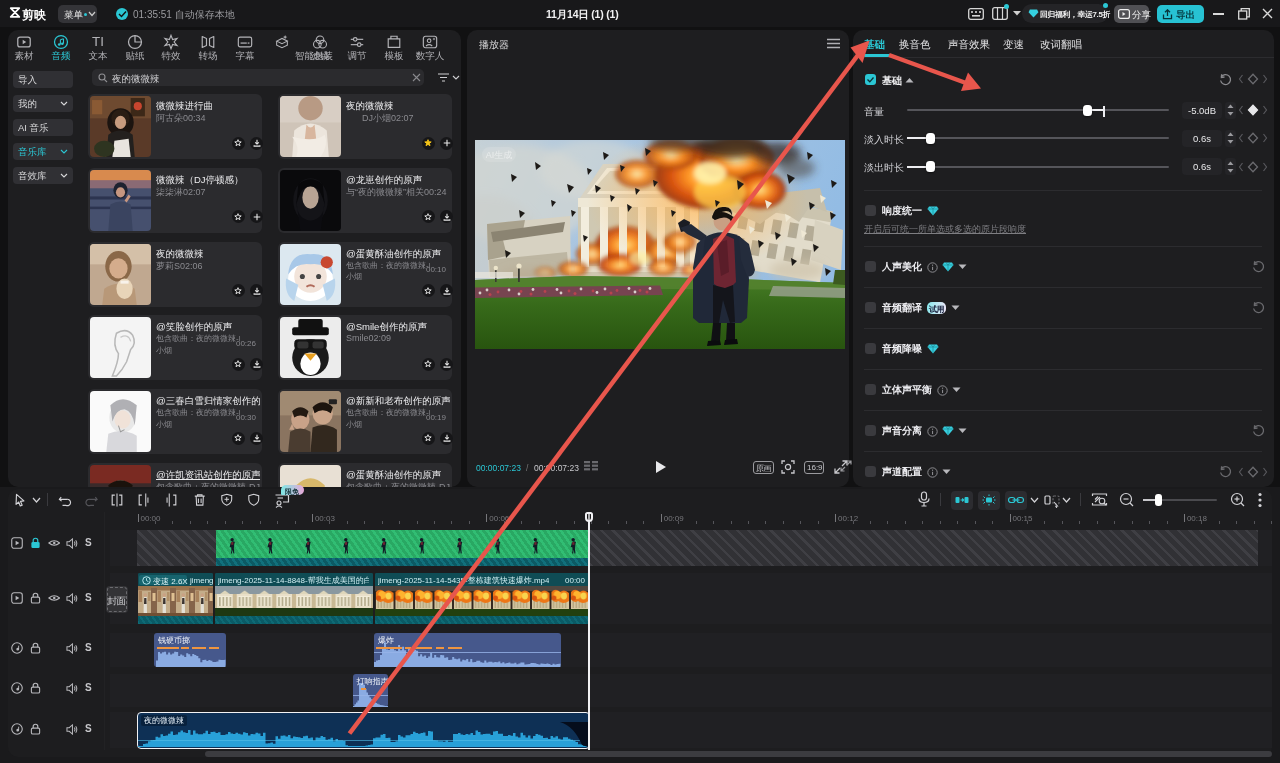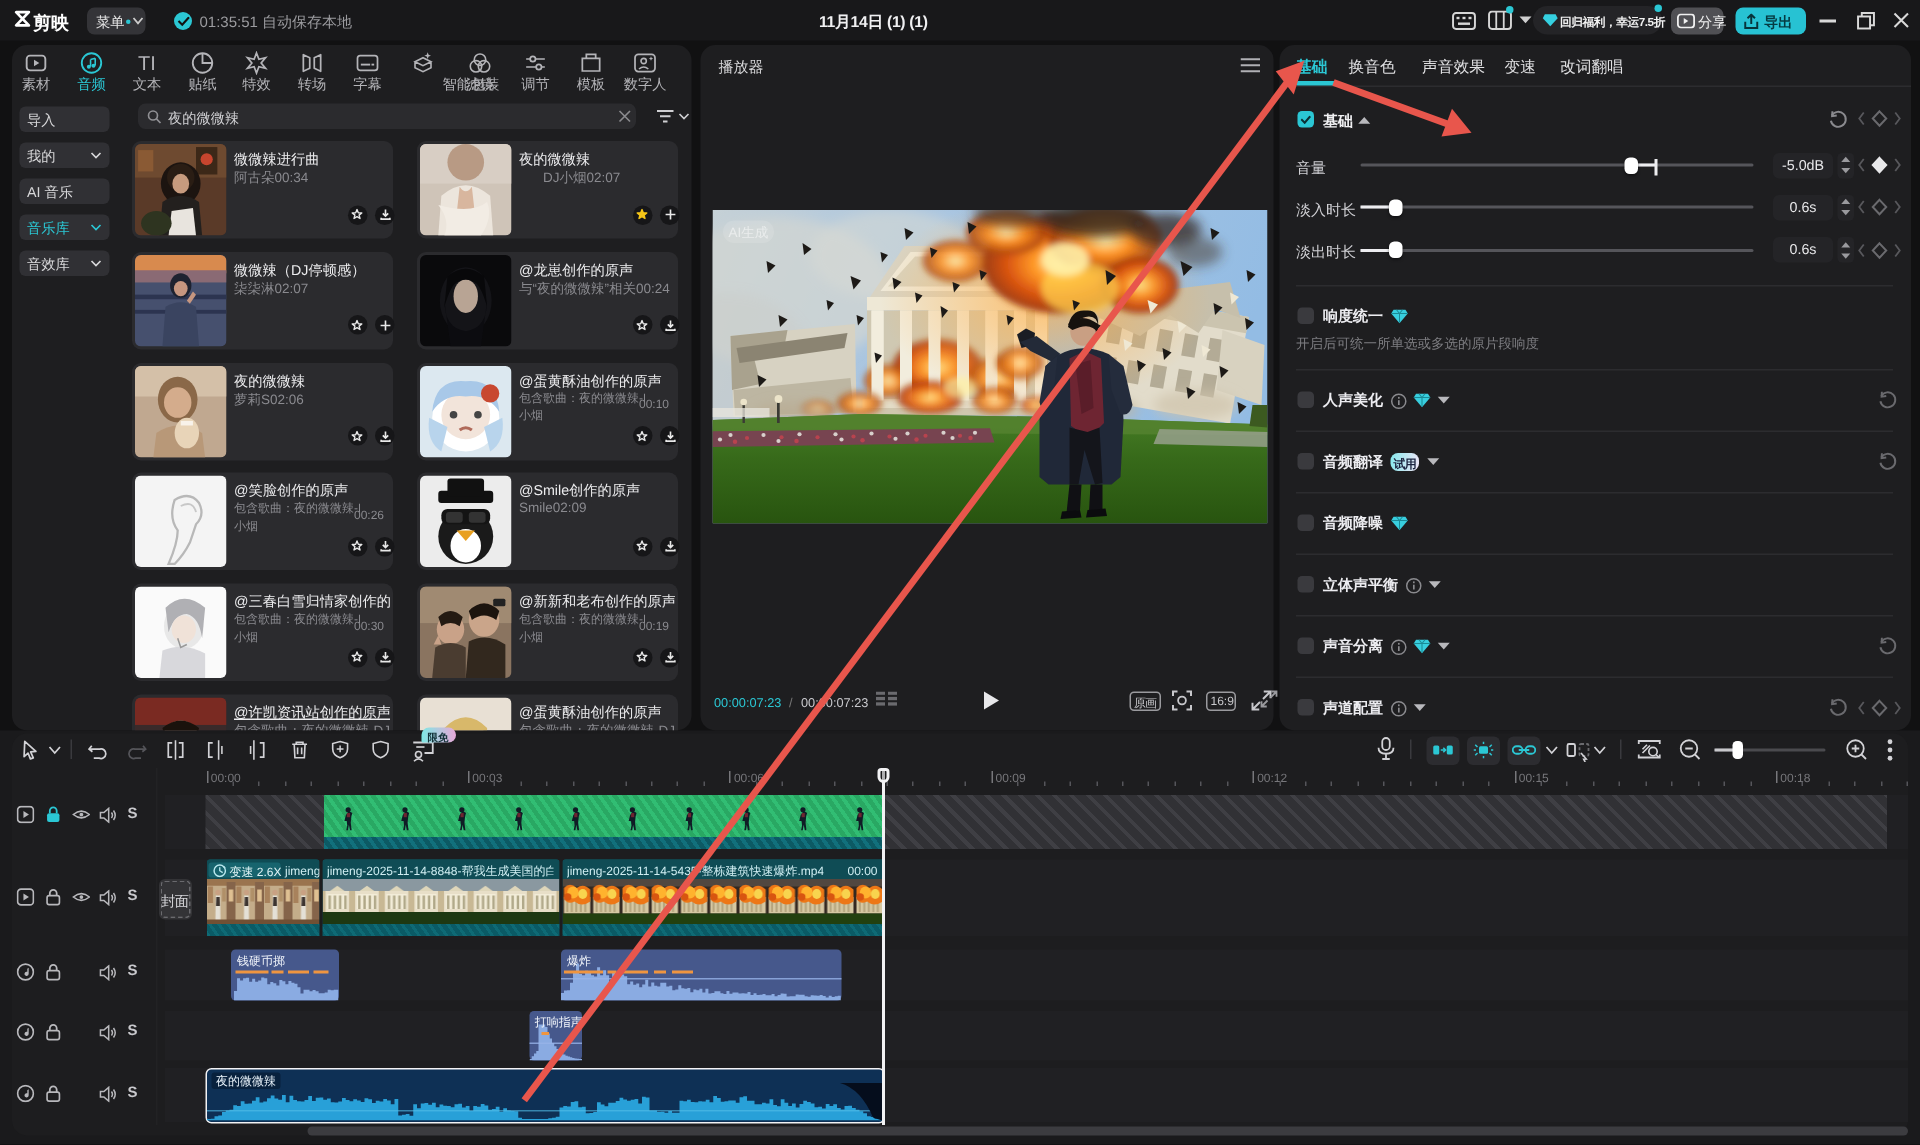--- a/index.html
+++ b/index.html
@@ -756,21 +756,21 @@
     <path d="M15 1.2 L19.5 6 L15 10.8 L10.5 6 Z" stroke="#6a6a6e" stroke-width="1.3" fill="none"></path>
     <path d="M25.5 2 L28.5 6 L25.5 10" stroke="#58585c" stroke-width="1.2" fill="none"></path>
   </svg>
 <div class="abs" style="left:864px;top:190px;width:398px;height:1px;background:#2c2c2f;"></div>
 <div class="abs" style="left:865px;top:205px;width:11px;height:11px;border-radius:3px;background:#3a3a3e;"></div>
 <div class="abs txt" style="left:882px;top:204px;font-size:10px;font-weight:bold;color:#ececf0;">响度统一</div>
 <svg class="abs" style="left:927px;top:206px" width="12" height="10" viewBox="0 0 12 10">
     <path d="M2 0.5 L10 0.5 L11.5 3 L6 9.5 L0.5 3 Z" fill="#38cede"></path>
     <path d="M0.5 3 L11.5 3 M4 0.5 L6 3 L8 0.5 M6 3 L6 9" stroke="#1a8a96" stroke-width="0.7" fill="none"></path>
   </svg>
-<div class="abs txt" style="left:864px;top:223px;font-size:9px;color:#7e7e82;">开启后可统一所单选或多选的原片段响度</div>
+<div class="abs txt" style="left:864px;top:223px;font-size:9px;color:#7e7e82;text-decoration:underline;">开启后可统一所单选或多选的原片段响度</div>
 <div class="abs" style="left:864px;top:246px;width:398px;height:1px;background:#2c2c2f;"></div>
 <div class="abs" style="left:865px;top:261px;width:11px;height:11px;border-radius:3px;background:#3a3a3e;"></div>
 <div class="abs txt" style="left:882px;top:260px;font-size:10px;font-weight:bold;color:#ececf0;">人声美化</div>
 <svg class="abs" style="left:927px;top:261.5px" width="11" height="11" viewBox="0 0 11 11">
     <circle cx="5.5" cy="5.5" r="4.7" stroke="#8a8a8e" stroke-width="1" fill="none"></circle>
     <rect x="5" y="4.8" width="1.1" height="3.2" fill="#8a8a8e"></rect>
     <rect x="5" y="2.6" width="1.1" height="1.2" fill="#8a8a8e"></rect>
   </svg>
 <svg class="abs" style="left:942px;top:262px" width="12" height="10" viewBox="0 0 12 10">
     <path d="M2 0.5 L10 0.5 L11.5 3 L6 9.5 L0.5 3 Z" fill="#38cede"></path>

